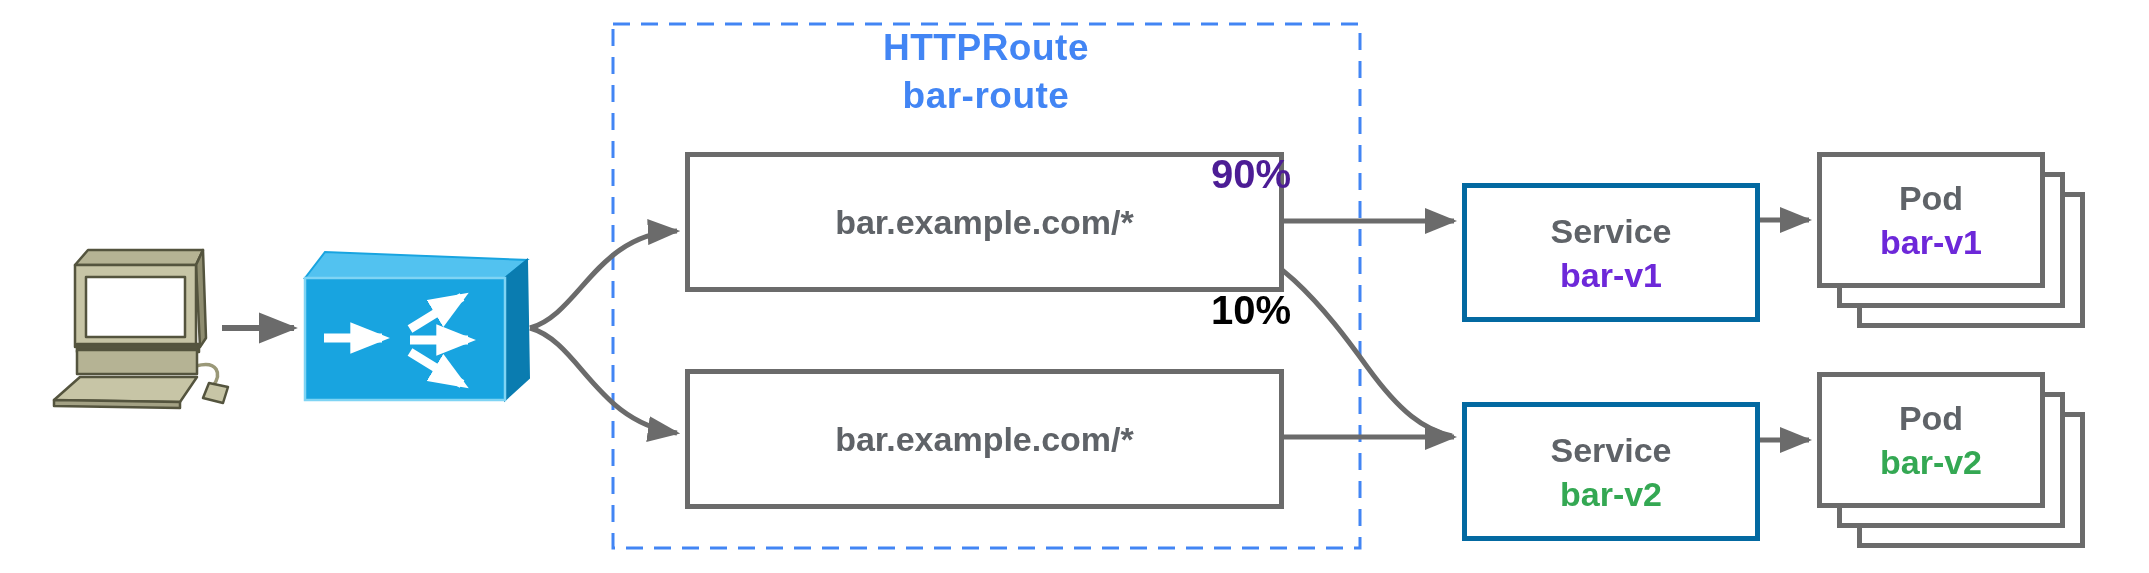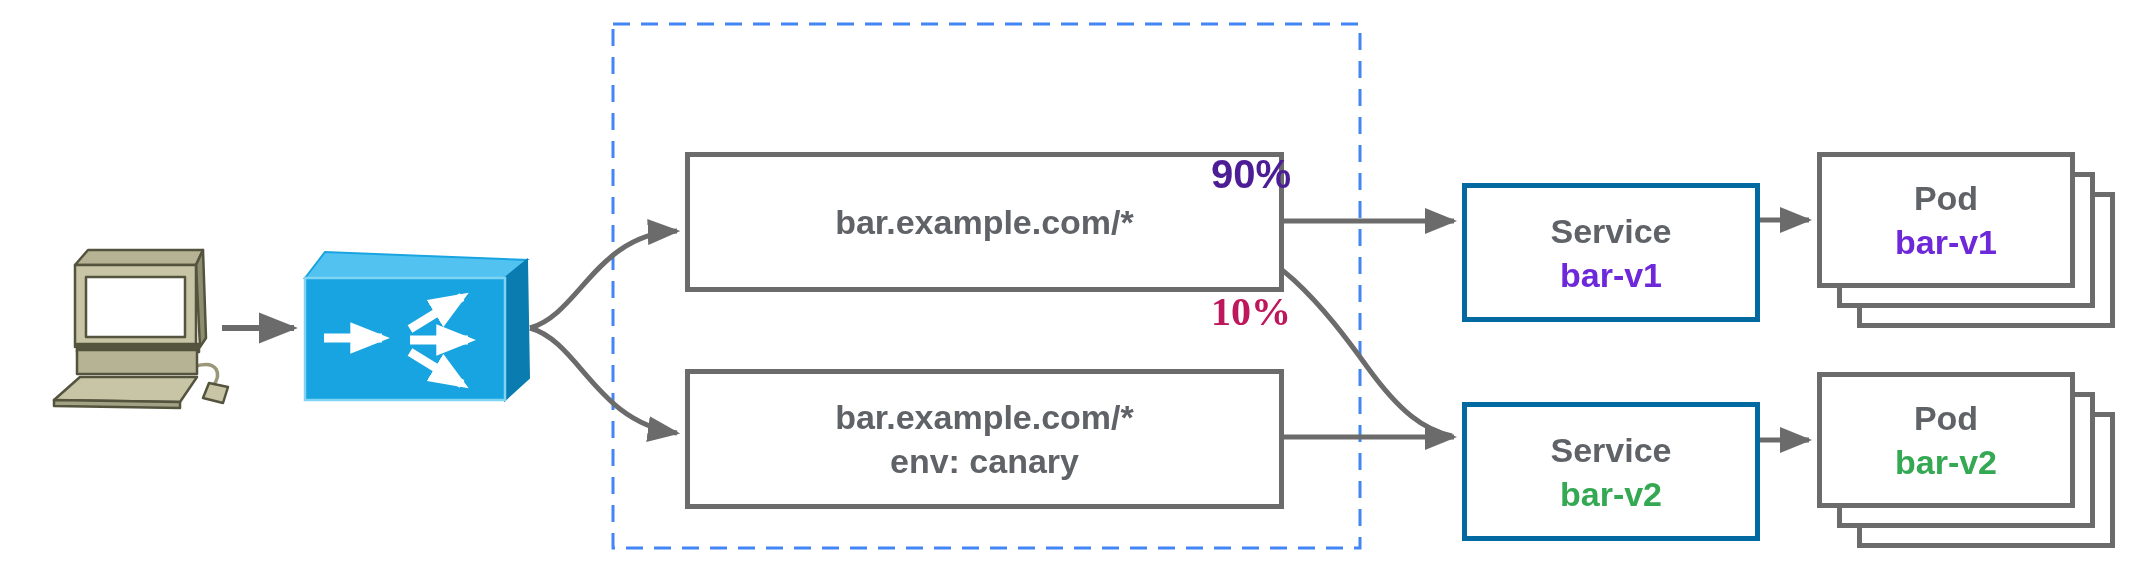--- a/index.html
+++ b/index.html
@@ -21,35 +21,35 @@
   .rule-box{
     position:absolute;left:685px;width:599px;height:140px;
     background:#ffffff;border:5px solid #6b6b6b;box-sizing:border-box;
     display:flex;flex-direction:column;justify-content:center;align-items:center;
     font-size:34px;line-height:44px;font-weight:bold;color:#5f6368;
   }
   .rule-1{top:152px;}
   .rule-2{top:369px;}
   .pct{position:absolute;width:130px;text-align:left;font-size:40px;font-weight:bold;}
   .pct-90{left:1211px;top:152px;color:#4c1d95;}
-  .pct-10{left:1211px;top:288px;color:#be185d;font-family:Liberation Serif, serif;}
+  .pct-10{left:1211px;top:288px;color:#000000;}
   .node{
     position:absolute;background:#ffffff;border:5px solid #0369a1;box-sizing:border-box;
     display:flex;flex-direction:column;justify-content:center;align-items:center;
     font-size:34px;line-height:44px;font-weight:bold;color:#5f6368;margin-top:32px;
   }
   .svc-1{left:1462px;top:151px;width:298px;height:139px;}
   .svc-2{left:1462px;top:370px;width:298px;height:139px;}
   .name-blue{color:#6d28d9;}
   .name-green{color:#34a853;}
   .pod-stack{position:absolute;width:298px;height:180px;}
   .stack-1{left:1817px;top:152px;}
   .stack-2{left:1817px;top:372px;}
   .pod-layer{
-    position:absolute;width:258px;height:136px;background:#ffffff;
+    position:absolute;width:228px;height:136px;background:#ffffff;
     border:5px solid #6b6b6b;box-sizing:border-box;
   }
   .layer-3{left:40px;top:40px;}
   .layer-2{left:20px;top:20px;}
   .pod-front{
     left:0;top:0;display:flex;flex-direction:column;justify-content:center;align-items:center;
     font-size:34px;line-height:44px;font-weight:bold;color:#5f6368;
   }
 </style>
 </head>
@@ -100,28 +100,31 @@
       <g stroke="#ffffff" stroke-width="9" fill="none">
         <path d="M 324 338 H 382" marker-end="url(#wah)"></path>
         <path d="M 410 329 L 462 297" marker-end="url(#wah)"></path>
         <path d="M 410 340 H 468" marker-end="url(#wah)"></path>
         <path d="M 410 352 L 462 384" marker-end="url(#wah)"></path>
       </g>
     </g>
   </svg>
 
 
+  <div class="route-title">
+    <div>HTTPRoute</div>
+    <div>bar-route</div>
+  </div>
 
   <div class="rule-box rule-1">
     <div>bar.example.com/*</div>
   </div>
 
   <div class="rule-box rule-2">
     <div>bar.example.com/*</div>
-    <div>env: canary</div>
   </div>
 
   <div class="pct pct-90">90%</div>
   <div class="pct pct-10">10%</div>
 
   <div class="node svc-1">
     <div>Service</div>
     <div class="name-blue">bar-v1</div>
   </div>
 

